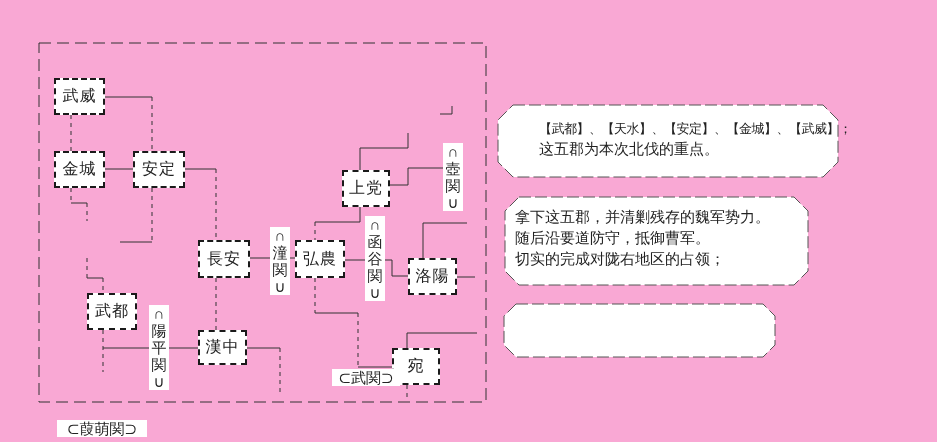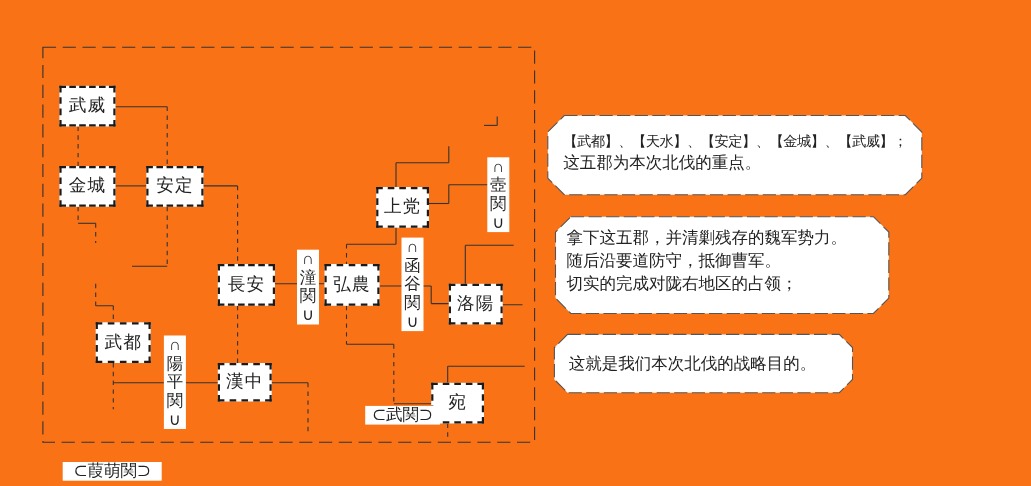--- a/index.html
+++ b/index.html
@@ -1,33 +1,33 @@
 <!DOCTYPE html>
 <html><head>
 <meta charset="utf-8">
 <style>
   html,body{margin:0;padding:0;background:#fff;}
-  .stage{position:relative;width:937px;height:442px;background:#f97316;
+  .stage{position:relative;width:937px;height:442px;background:#f9a8d4;
          font-family:"Liberation Sans",sans-serif;color:#222;overflow:hidden;}
   svg.wires{position:absolute;left:0;top:0;z-index:1;}
   .s{stroke:#333;stroke-width:1;fill:none;}
   .d{stroke:#333;stroke-width:1;fill:none;stroke-dasharray:4 4;}
   .frame{stroke:#333;stroke-width:1;fill:none;stroke-dasharray:12 6;}
   .bub{stroke:#555;stroke-width:1;fill:#fff;stroke-dasharray:12 4;}
   .city{position:absolute;box-sizing:border-box;border:2px dashed #1a1a1a;background:#fff;
         display:flex;align-items:center;justify-content:center;font-size:16px;
         letter-spacing:1px;z-index:2;}
   .vlabel{position:absolute;width:20px;background:#fff;z-index:2;font-size:15px;
           line-height:17px;text-align:center;}
   .vlabel div{height:17px;}
   .hlabel{position:absolute;background:#fff;z-index:2;font-size:15px;line-height:17px;
           text-align:center;white-space:nowrap;margin-top:48px;}
   .btext{position:absolute;z-index:2;white-space:nowrap;color:#222;}
   .btext div{white-space:nowrap;}
-  .lh20 div{line-height:20px;}
+  .lh20 div{line-height:20px;margin-left:27px;}
   .lh21 div{line-height:21px;}
   .fz13{font-size:13px;letter-spacing:-0.5px;}
   .fz15{font-size:15px;}
 </style>
 </head>
 <body>
 
 <div class="stage">
 
   <svg class="wires" width="937" height="442">
@@ -134,17 +134,14 @@
 
   <div class="btext lh20" style="left:512px;top:119px">
     <div class="fz13">【武都】、【天水】、【安定】、【金城】、【武威】；</div>
     <div class="fz15">这五郡为本次北伐的重点。</div>
   </div>
   <div class="btext lh21 fz15" style="left:515px;top:206px">
     <div>拿下这五郡，并清剿残存的魏军势力。</div>
     <div>随后沿要道防守，抵御曹军。</div>
     <div>切实的完成对陇右地区的占领；</div>
   </div>
-  <div class="btext fz15" style="left:517px;top:321px">
-    <div>这就是我们本次北伐的战略目的。</div>
-  </div>
 
 </div>
 
 </body></html>

